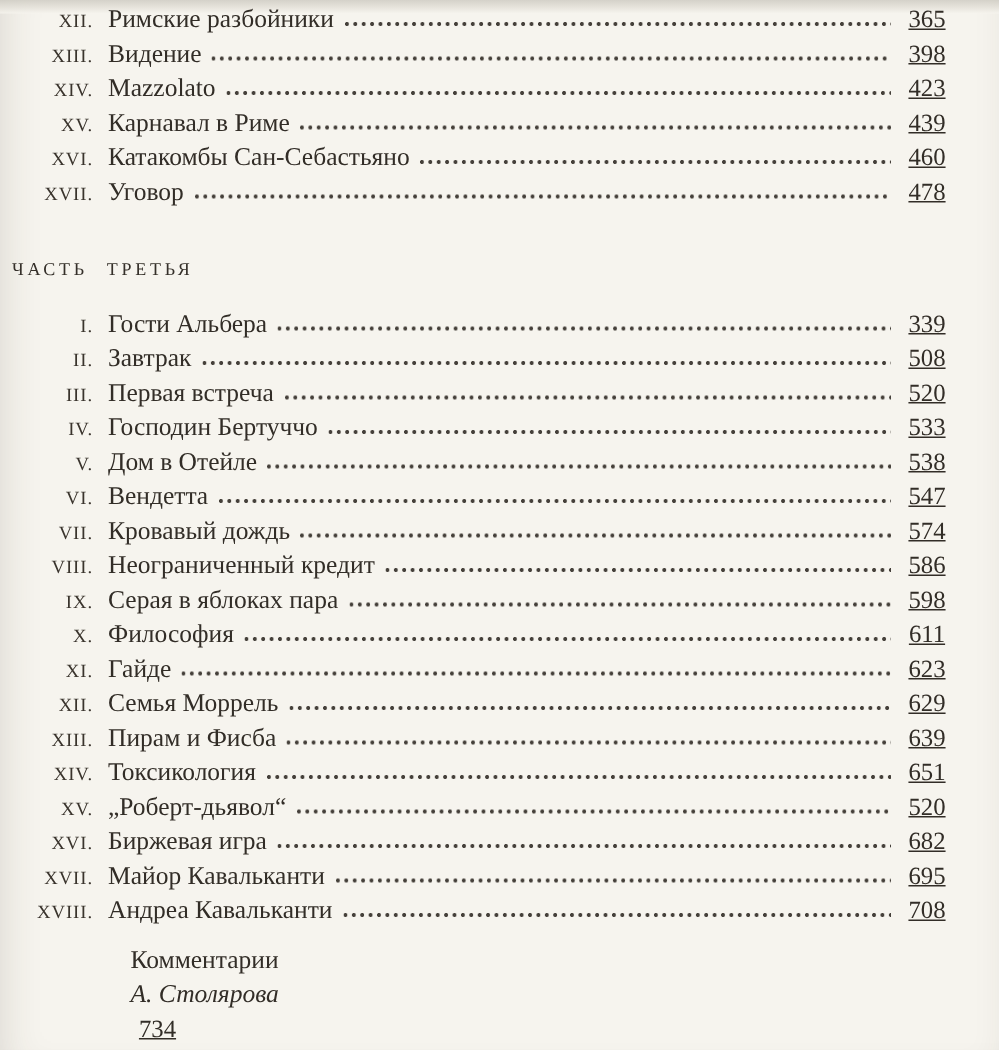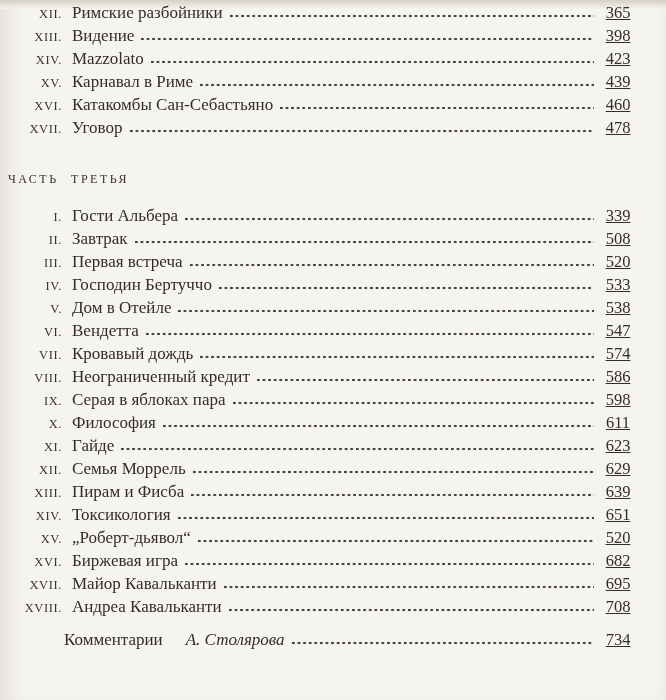--- a/index.html
+++ b/index.html
@@ -70,20 +70,21 @@
     margin: 33px 0 17px 0;
     text-align: left;
     font-size: 12px;
     letter-spacing: 2.5px;
     word-spacing: 7px;
     color: #35302a;
   }
   .footer-row {
     margin-top: 10px;
     padding-left: 56px;
+    flex-direction: column;
   }
   .footer-label { white-space: nowrap; }
   .footer-author {
     font-style: italic;
     margin-left: 23px;
     white-space: nowrap;
   }
 </style>
 </head>
 <body>

